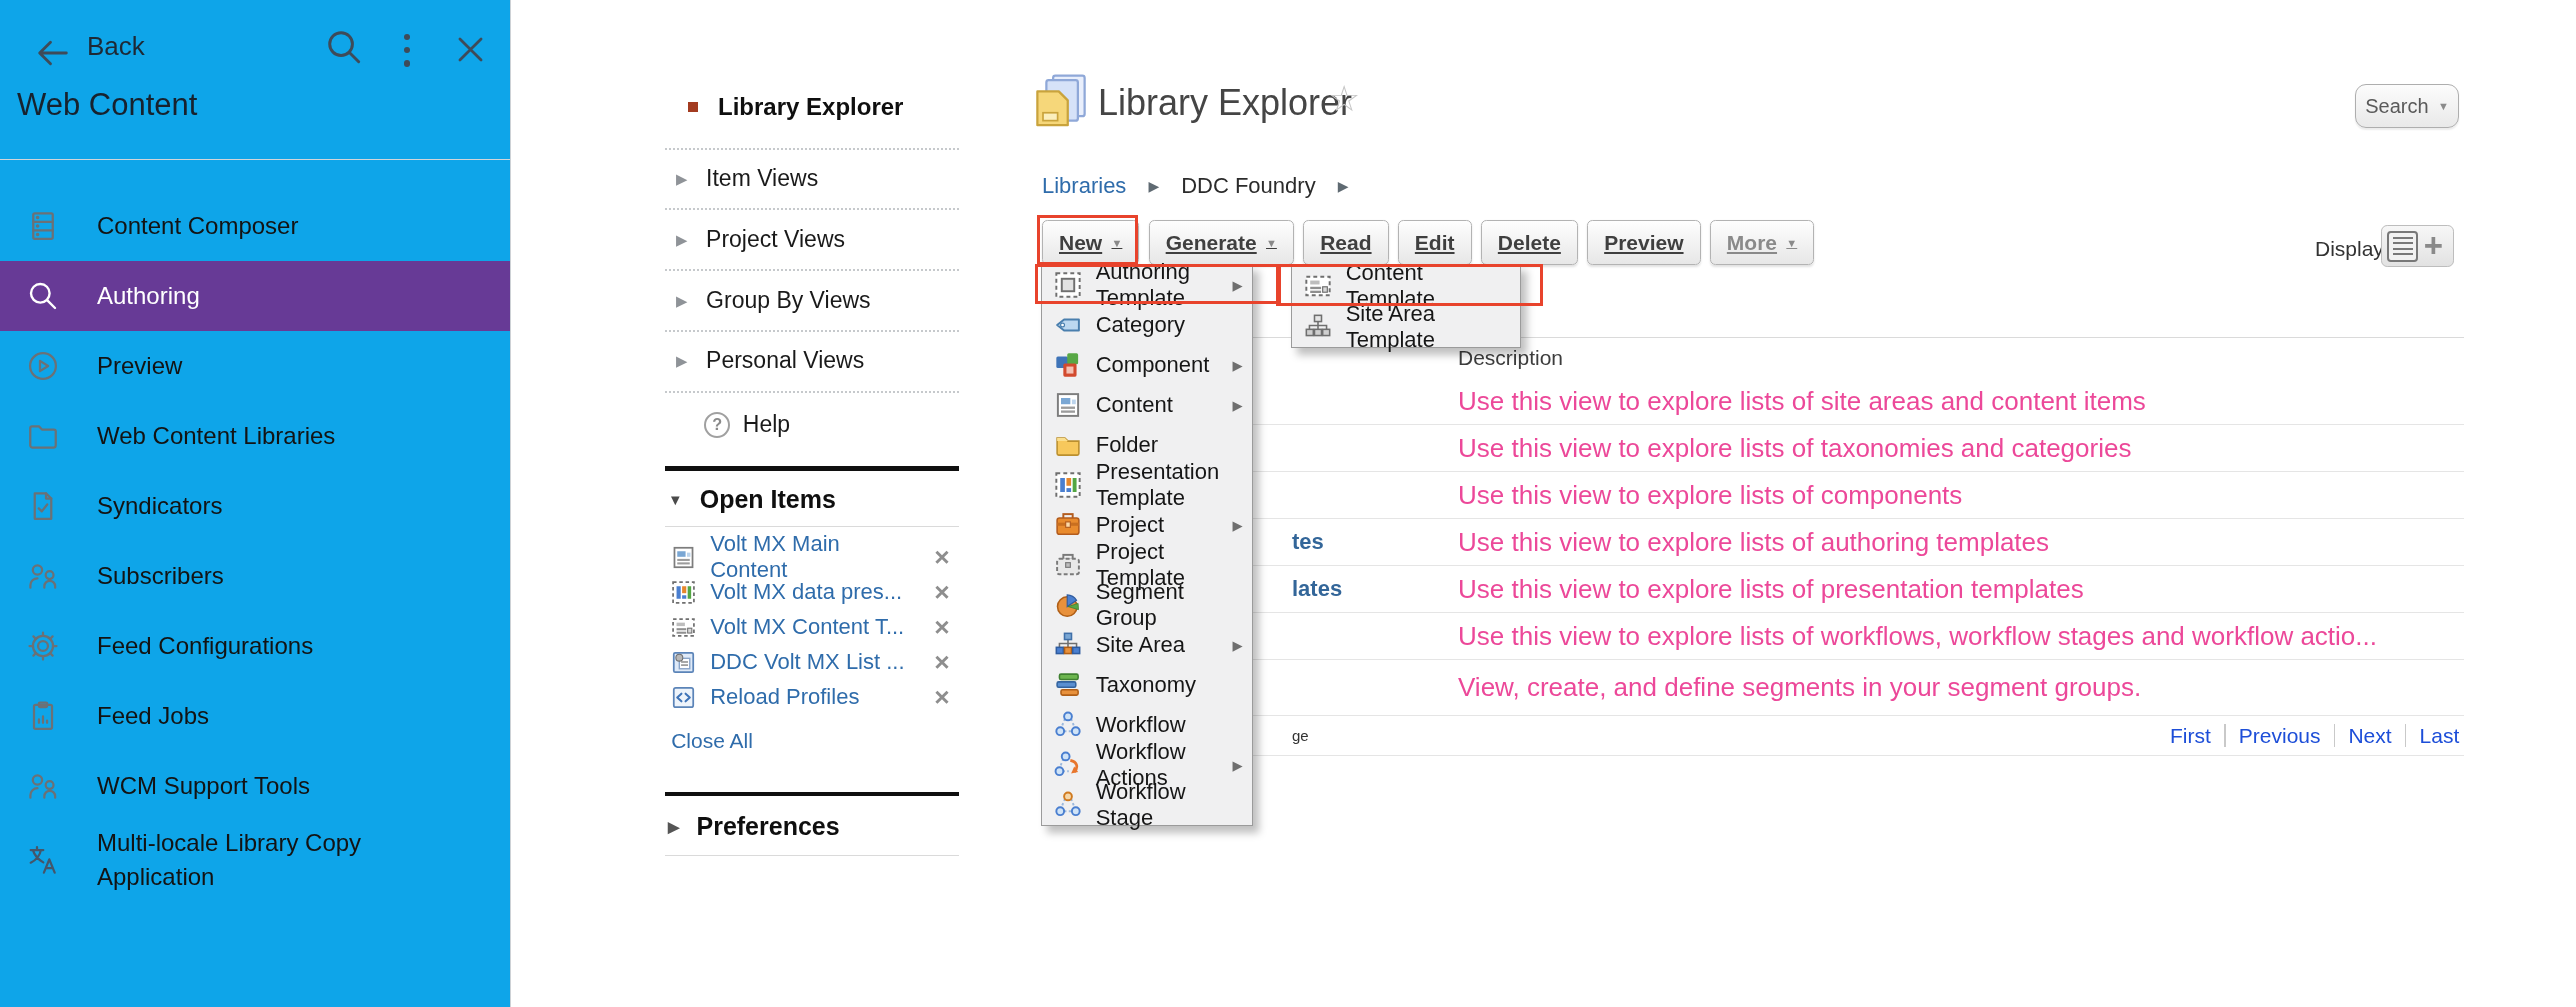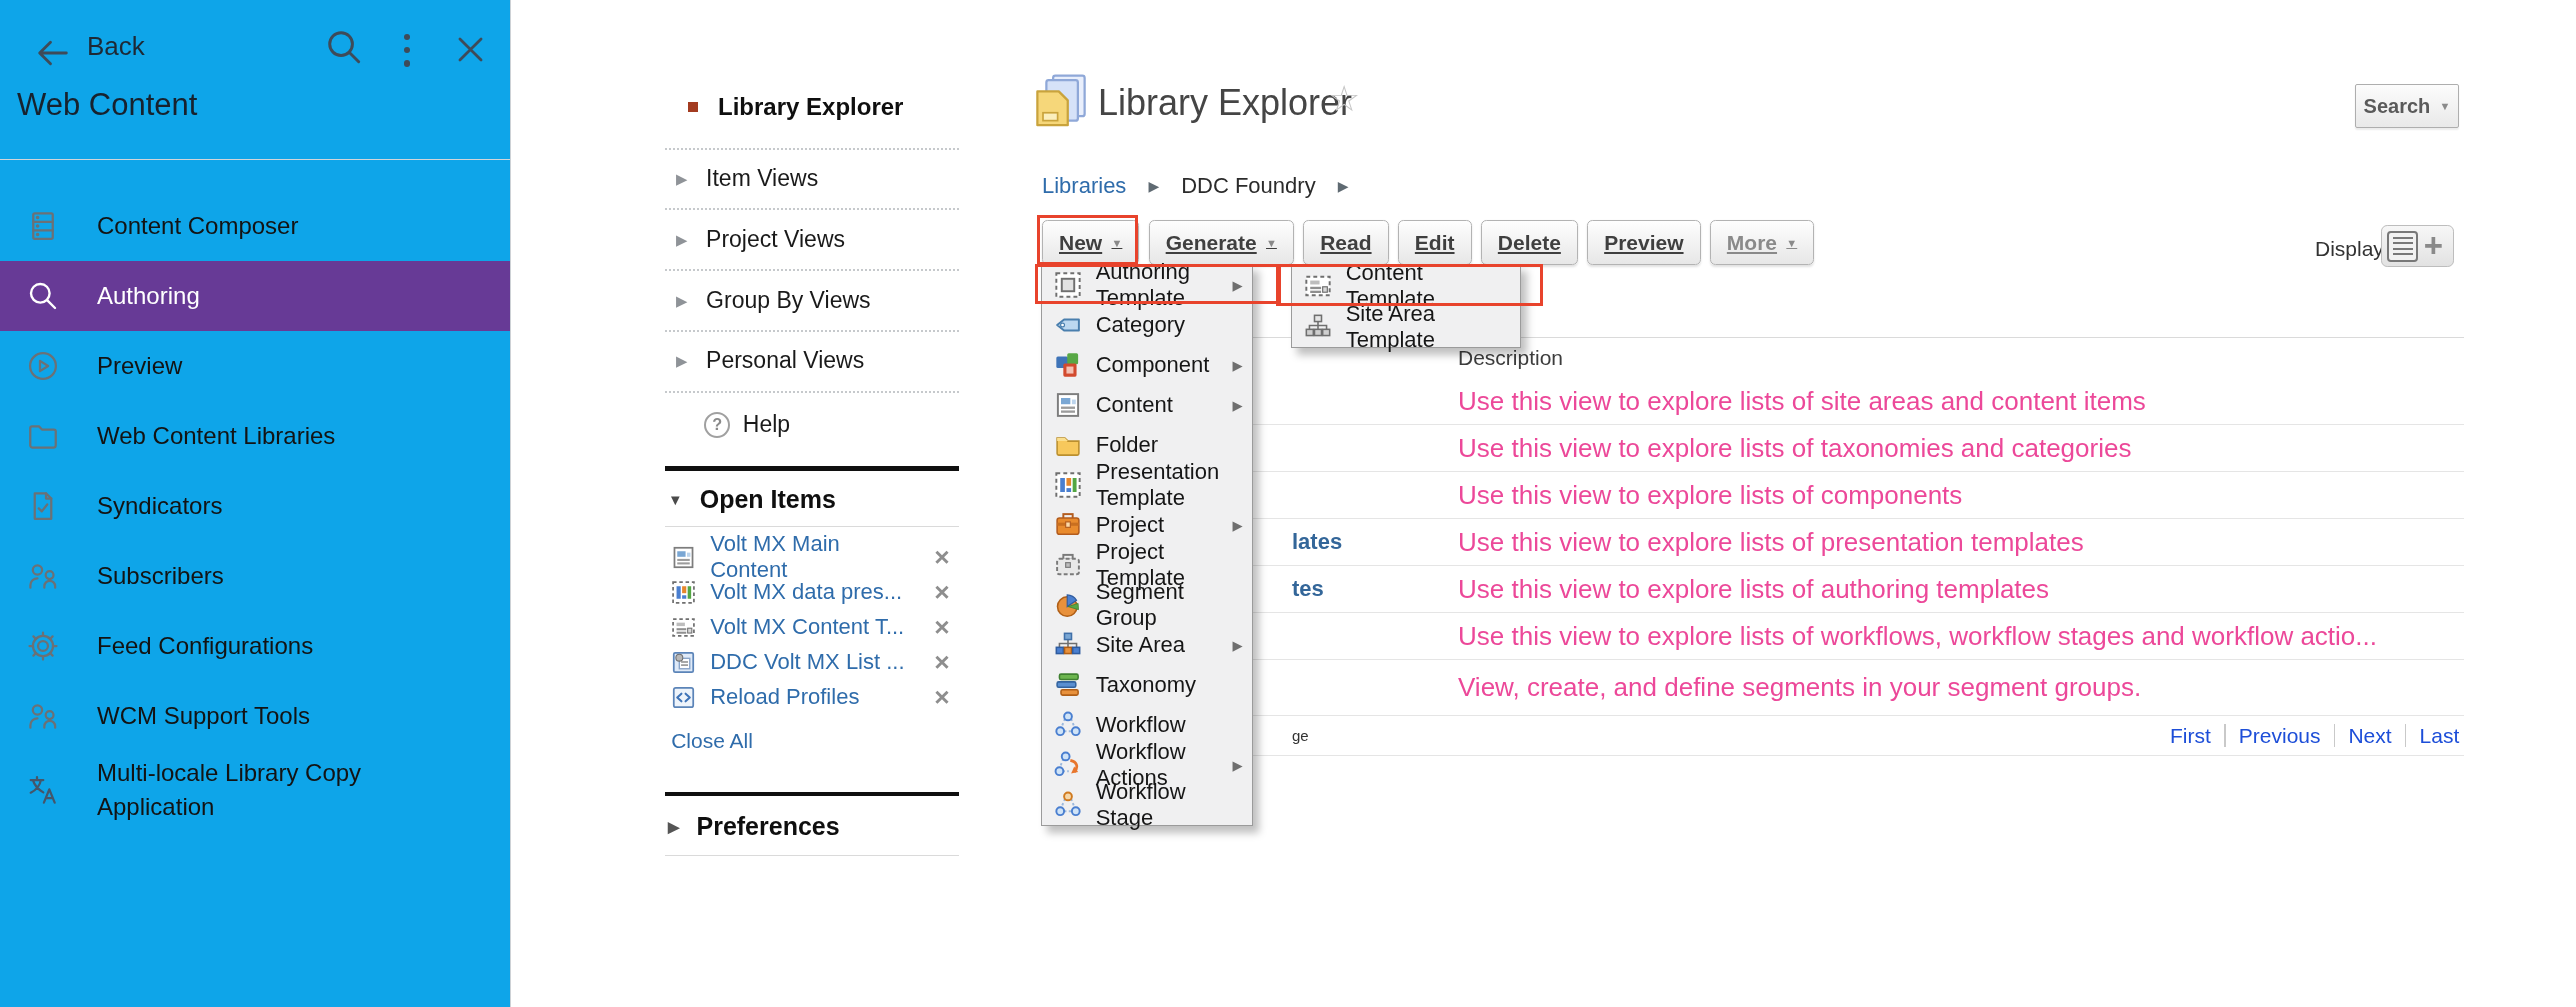--- a/index.html
+++ b/index.html
@@ -52,24 +52,24 @@
                         font-weight:bold; font-size:26.4px; line-height:1; cursor:pointer; }
   .t-close-all { color:#2f6cab; font-size:21px; padding:11px 0 26.4px 6.2px; cursor:pointer; }
   .t-pref { display:flex; align-items:center; gap:17px; padding:15.5px 0 14px 3.1px;
             font-size:25px; font-weight:bold; color:#0f0f0f; }
 
   
   .m-title-icon { position:absolute; left:1034px; top:72px; }
   .m-title { position:absolute; left:1098px; top:82px; font-size:36px; color:#454545; }
   .m-star { position:absolute; left:1328px; top:78px; font-size:36px; color:#c6c6c6; }
   .m-search-btn { position:absolute; left:2355px; top:84px; width:104px; height:44px;
-                  border:1.6px solid #aeaeae; border-radius:2px;
+                  border:1.6px solid #aeaeae; border-radius:11px;
                   background:linear-gradient(#fcfcfc,#e9e9e9);
                   display:flex; align-items:center; justify-content:center; gap:9.3px;
-                  font-size:20px; font-weight:bold; color:#5a5a5a; cursor:pointer;
+                  font-size:20px; font-weight:normal; color:#5a5a5a; cursor:pointer;
                   box-shadow:0 1.6px 1.6px rgba(0,0,0,0.08); }
   .caret { font-size:11px; color:#8a8a8a; }
   .m-crumbs { position:absolute; left:1042px; top:173px; display:flex; align-items:center;
               gap:22px; font-size:22px; }
   .crumb-link { color:#2f6cab; cursor:pointer; }
   .crumb-arrow { color:#5f6a72; font-size:14px; }
   .crumb-cur { color:#2b2b2b; }
 
   .m-toolbar { position:absolute; left:1042px; top:220px; display:flex; gap:9.3px; }
   .tb-btn { height:45px; padding:0 16px; border:1.6px solid #b3b3b3; border-radius:5.4px;
@@ -218,20 +218,30 @@
               <circle cx="12" cy="12" r="3.3"></circle>
               <circle cx="12" cy="12" r="6.7"></circle>
               <path d="M12 3 v2.3 M12 18.7 v2.3 M3 12 h2.3 M18.7 12 h2.3 M5.6 5.6 l1.7 1.7 M16.7 16.7 l1.7 1.7 M18.4 5.6 l-1.7 1.7 M7.3 16.7 l-1.7 1.7"></path>
             </svg>
         </span>
         <span class="sb-label">Feed Configurations</span>
       </div>
       <div class="sb-item">
         <span class="sbi">
           <svg width="36" height="36" viewBox="0 0 24 24" fill="none" stroke="currentColor" stroke-width="1.5" stroke-linecap="round">
+              <rect x="6" y="4.5" width="12" height="16" rx="1"></rect>
+              <rect x="9.2" y="3" width="5.6" height="3" rx="0.8"></rect>
+              <path d="M9.3 16.5 v-2.2 M12 16.5 v-4.2 M14.7 16.5 v-1.5"></path>
+            </svg>
+        </span>
+        <span class="sb-label">Feed Jobs</span>
+      </div>
+      <div class="sb-item">
+        <span class="sbi">
+          <svg width="36" height="36" viewBox="0 0 24 24" fill="none" stroke="currentColor" stroke-width="1.5" stroke-linecap="round">
               <circle cx="8.3" cy="8" r="3.1"></circle>
               <path d="M3.6 19.8 v-1.6 a4.7 4.7 0 0 1 4.7 -4.7"></path>
               <circle cx="16.4" cy="11.4" r="2.6"></circle>
               <path d="M12.9 19.8 v-1 a3.6 3.6 0 0 1 3.6 -3.6 a3.6 3.6 0 0 1 3.6 3.6 v1"></path>
             </svg>
         </span>
         <span class="sb-label">WCM Support Tools</span>
       </div>
       <div class="sb-item">
         <span class="sbi" style="color:#44566b;">
@@ -425,26 +435,26 @@
     <div class="t-row h59">
       <span class="desc">Use this view to explore lists of site areas and content items</span>
     </div>
     <div class="t-row h61">
       <span class="desc">Use this view to explore lists of taxonomies and categories</span>
     </div>
     <div class="t-row h61">
       <span class="desc">Use this view to explore lists of components</span>
     </div>
     <div class="t-row h61">
+      <span class="name-frag">tes</span>
+      <span class="desc">Use this view to explore lists of authoring templates</span>
+    </div>
+    <div class="t-row h61">
       <span class="name-frag">lates</span>
       <span class="desc">Use this view to explore lists of presentation templates</span>
-    </div>
-    <div class="t-row h61">
-      <span class="name-frag">tes</span>
-      <span class="desc">Use this view to explore lists of authoring templates</span>
     </div>
     <div class="t-row h61">
       <span class="desc">Use this view to explore lists of workflows, workflow stages and workflow actio...</span>
     </div>
     <div class="t-row h72">
       <span class="desc">View, create, and define segments in your segment groups.</span>
     </div>
     <div class="t-row h53">
       <span class="pager-frag">ge</span>
       <span class="pager">

